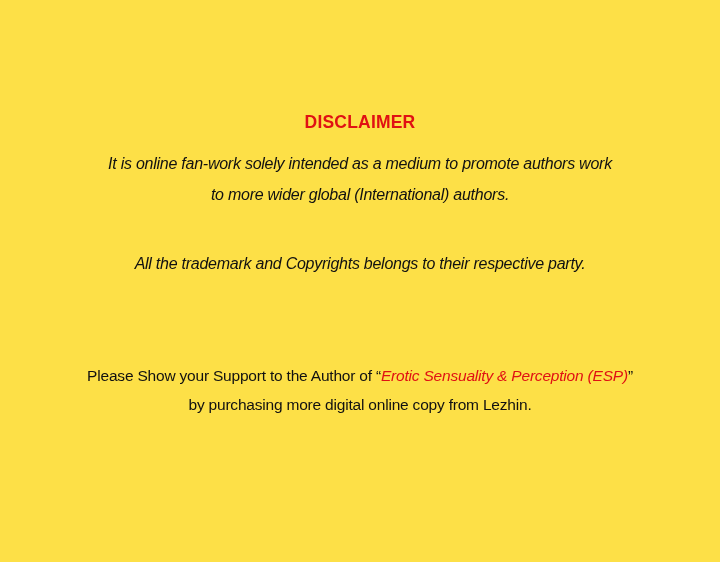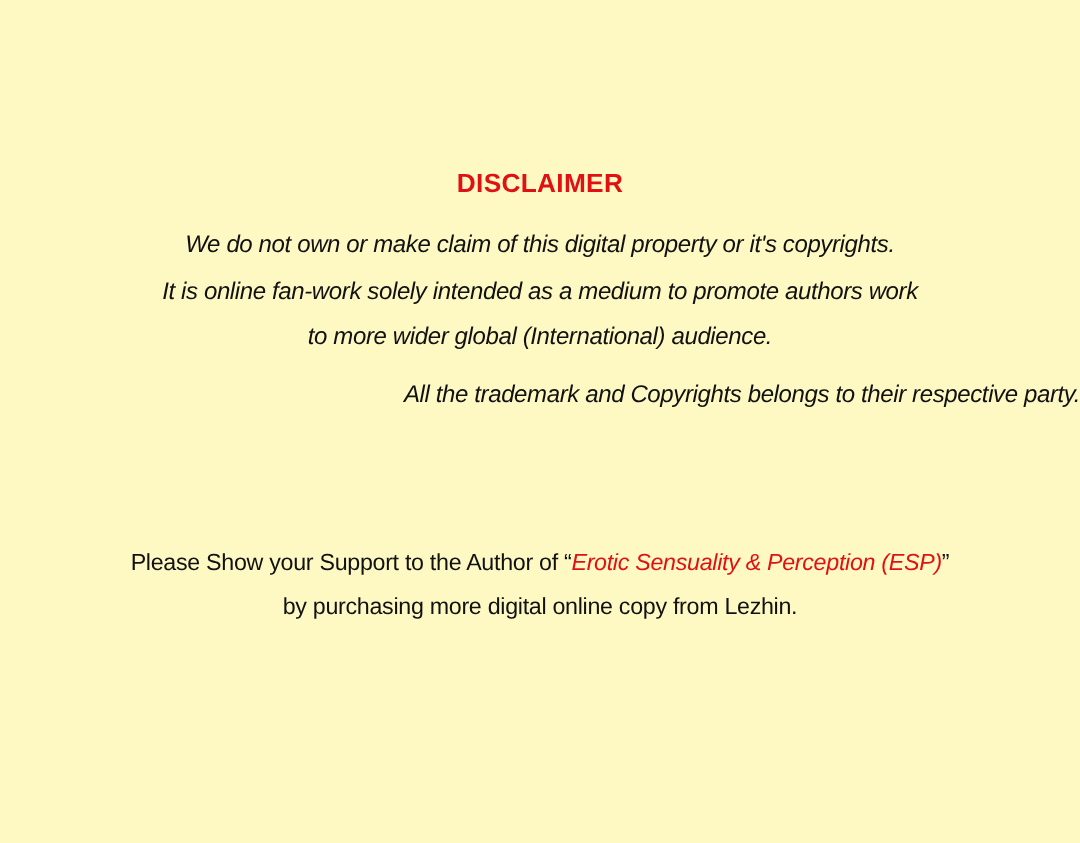--- a/index.html
+++ b/index.html
@@ -4,21 +4,21 @@
 <style>
   html, body {
     margin: 0;
     padding: 0;
     background: #ffffff;
   }
   .page {
     position: relative;
     width: 720px;
     height: 562px;
-    background: #fef9c3;
+    background: #fde047;
     overflow: hidden;
     font-family: "Liberation Sans", sans-serif;
     color: #111111;
   }
   .title {
     position: absolute;
     top: 111px;
     left: 0;
     width: 100%;
     margin: 0;
@@ -38,21 +38,21 @@
     font-size: 16px;
     line-height: 30.5px;
     font-style: italic;
     letter-spacing: -0.25px;
   }
   .para2 {
     position: absolute;
     top: 249px;
     left: 0;
     width: 100%;
-    text-align: right;
+    text-align: center;
     font-size: 16px;
     line-height: 30px;
     font-style: italic;
     letter-spacing: -0.25px;
   }
   .support {
     position: absolute;
     top: 362px;
     left: 0;
     width: 100%;
@@ -67,23 +67,22 @@
   }
 </style>
 </head>
 <body>
 
 <div class="page">
 
   <h1 class="title">DISCLAIMER</h1>
 
   <div class="para1">
-    <div>We do not own or make claim of this digital property or it's copyrights.</div>
     <div>It is online fan-work solely intended as a medium to promote authors work</div>
-    <div>to more wider global (International) audience.</div>
+    <div>to more wider global (International) authors.</div>
   </div>
 
   <div class="para2">All the trademark and Copyrights belongs to their respective party.</div>
 
   <div class="support">
     <div><span>Please Show your Support to the Author of “</span><span class="red-italic">Erotic Sensuality &amp; Perception (ESP)</span><span>”</span></div>
     <div>by purchasing more digital online copy from Lezhin.</div>
   </div>
 
 </div>

